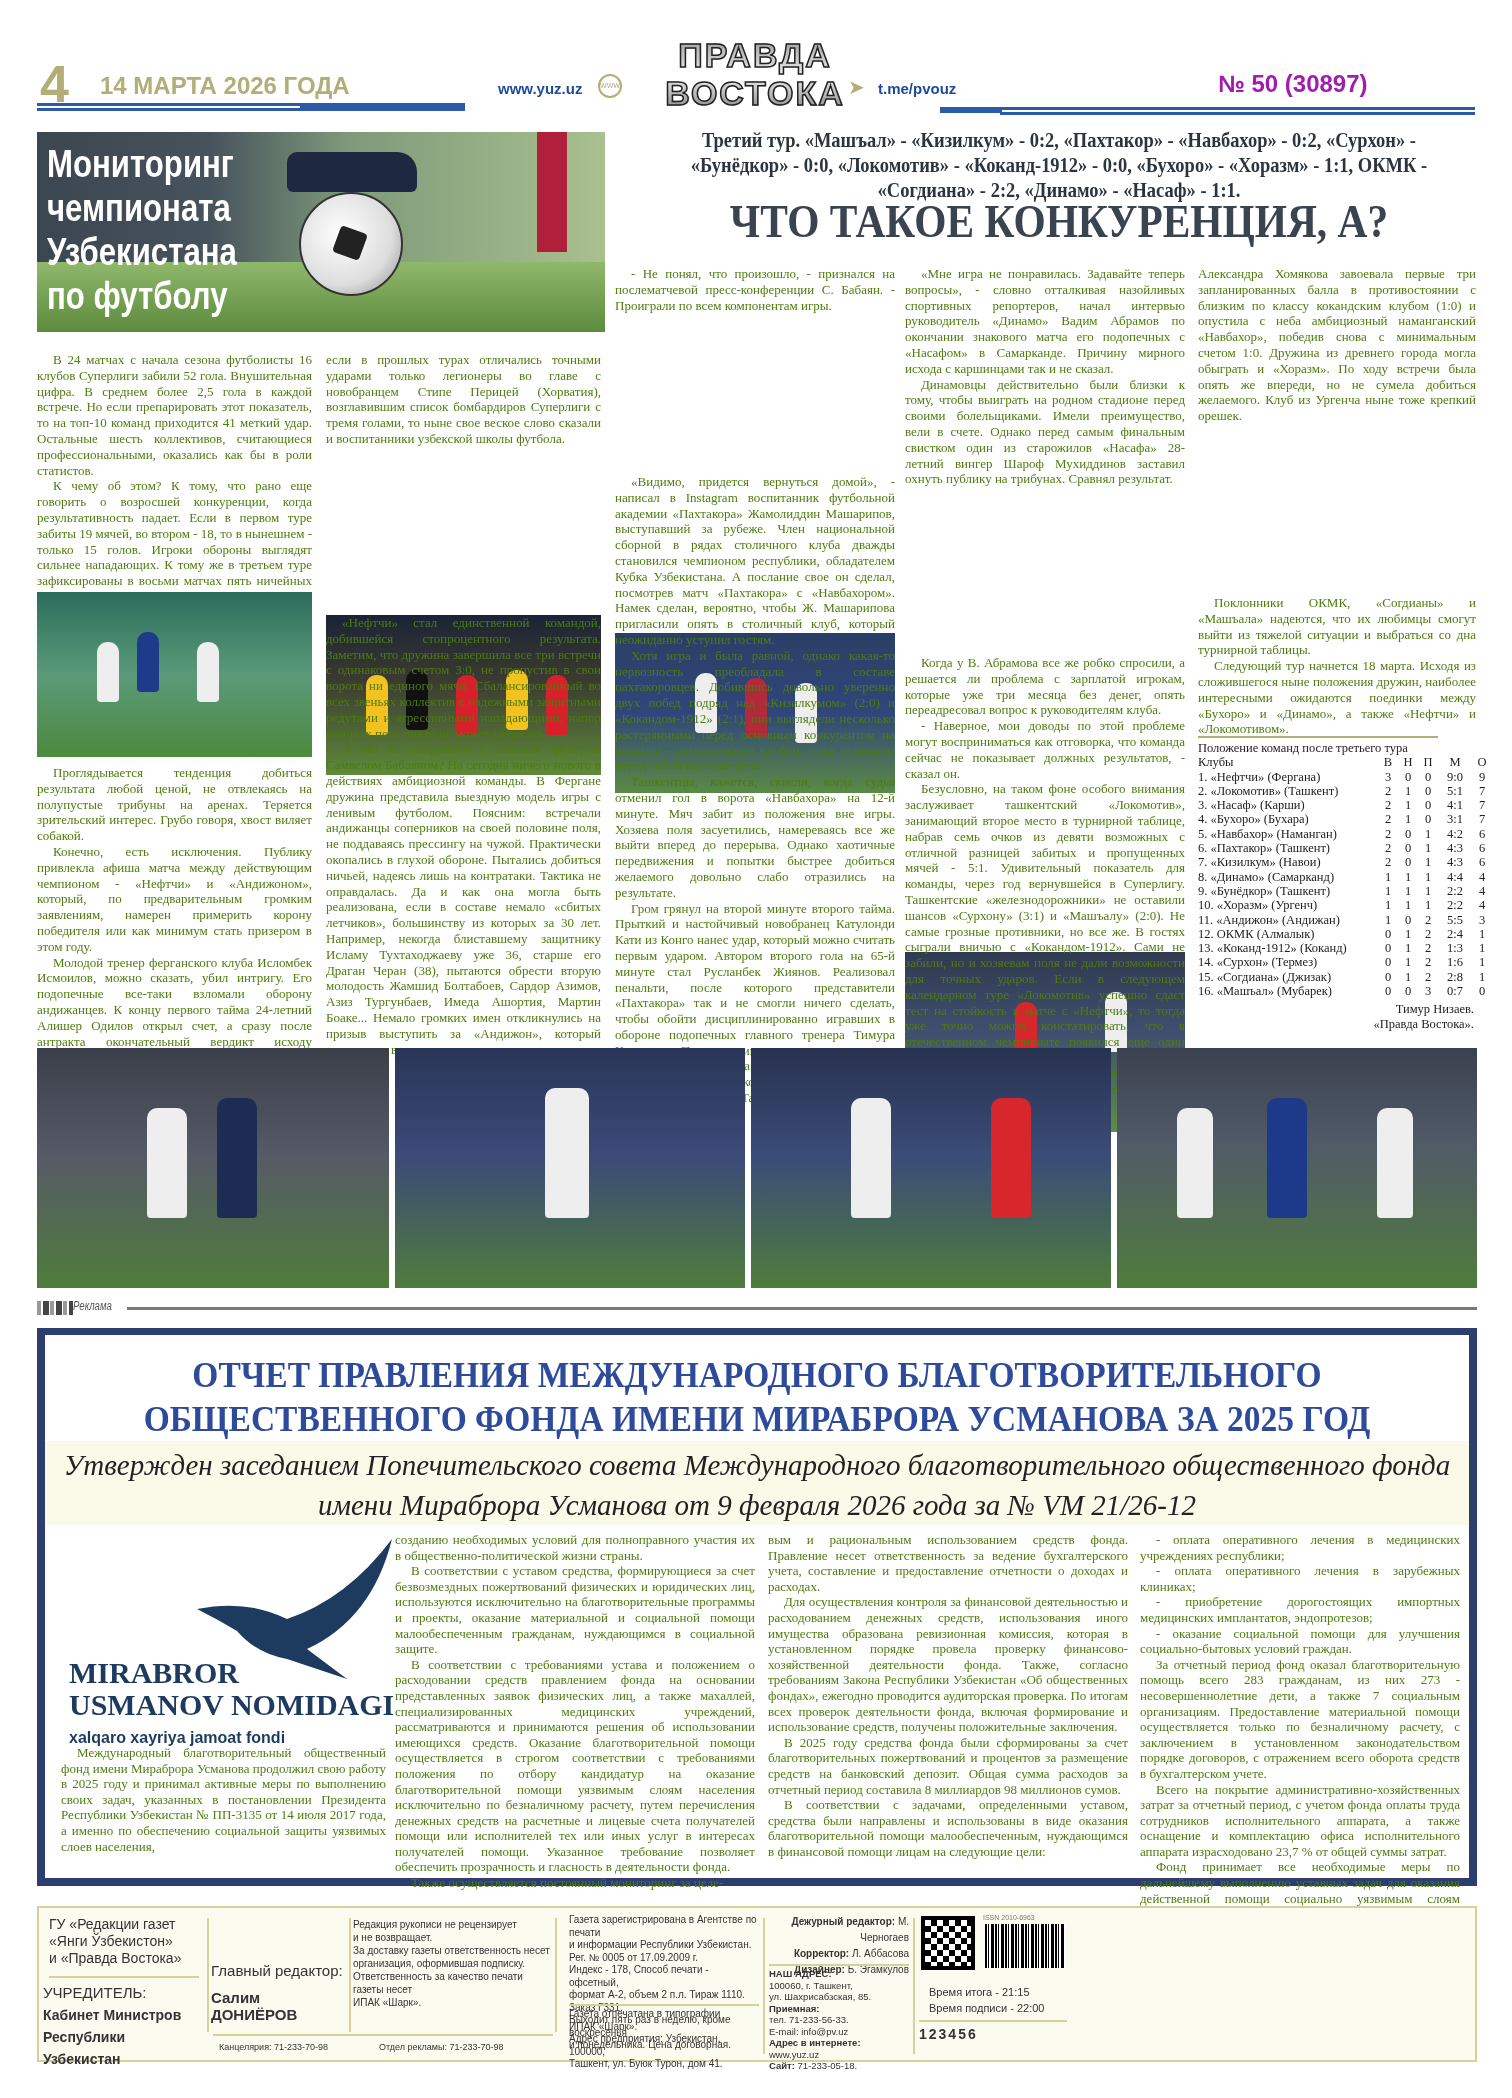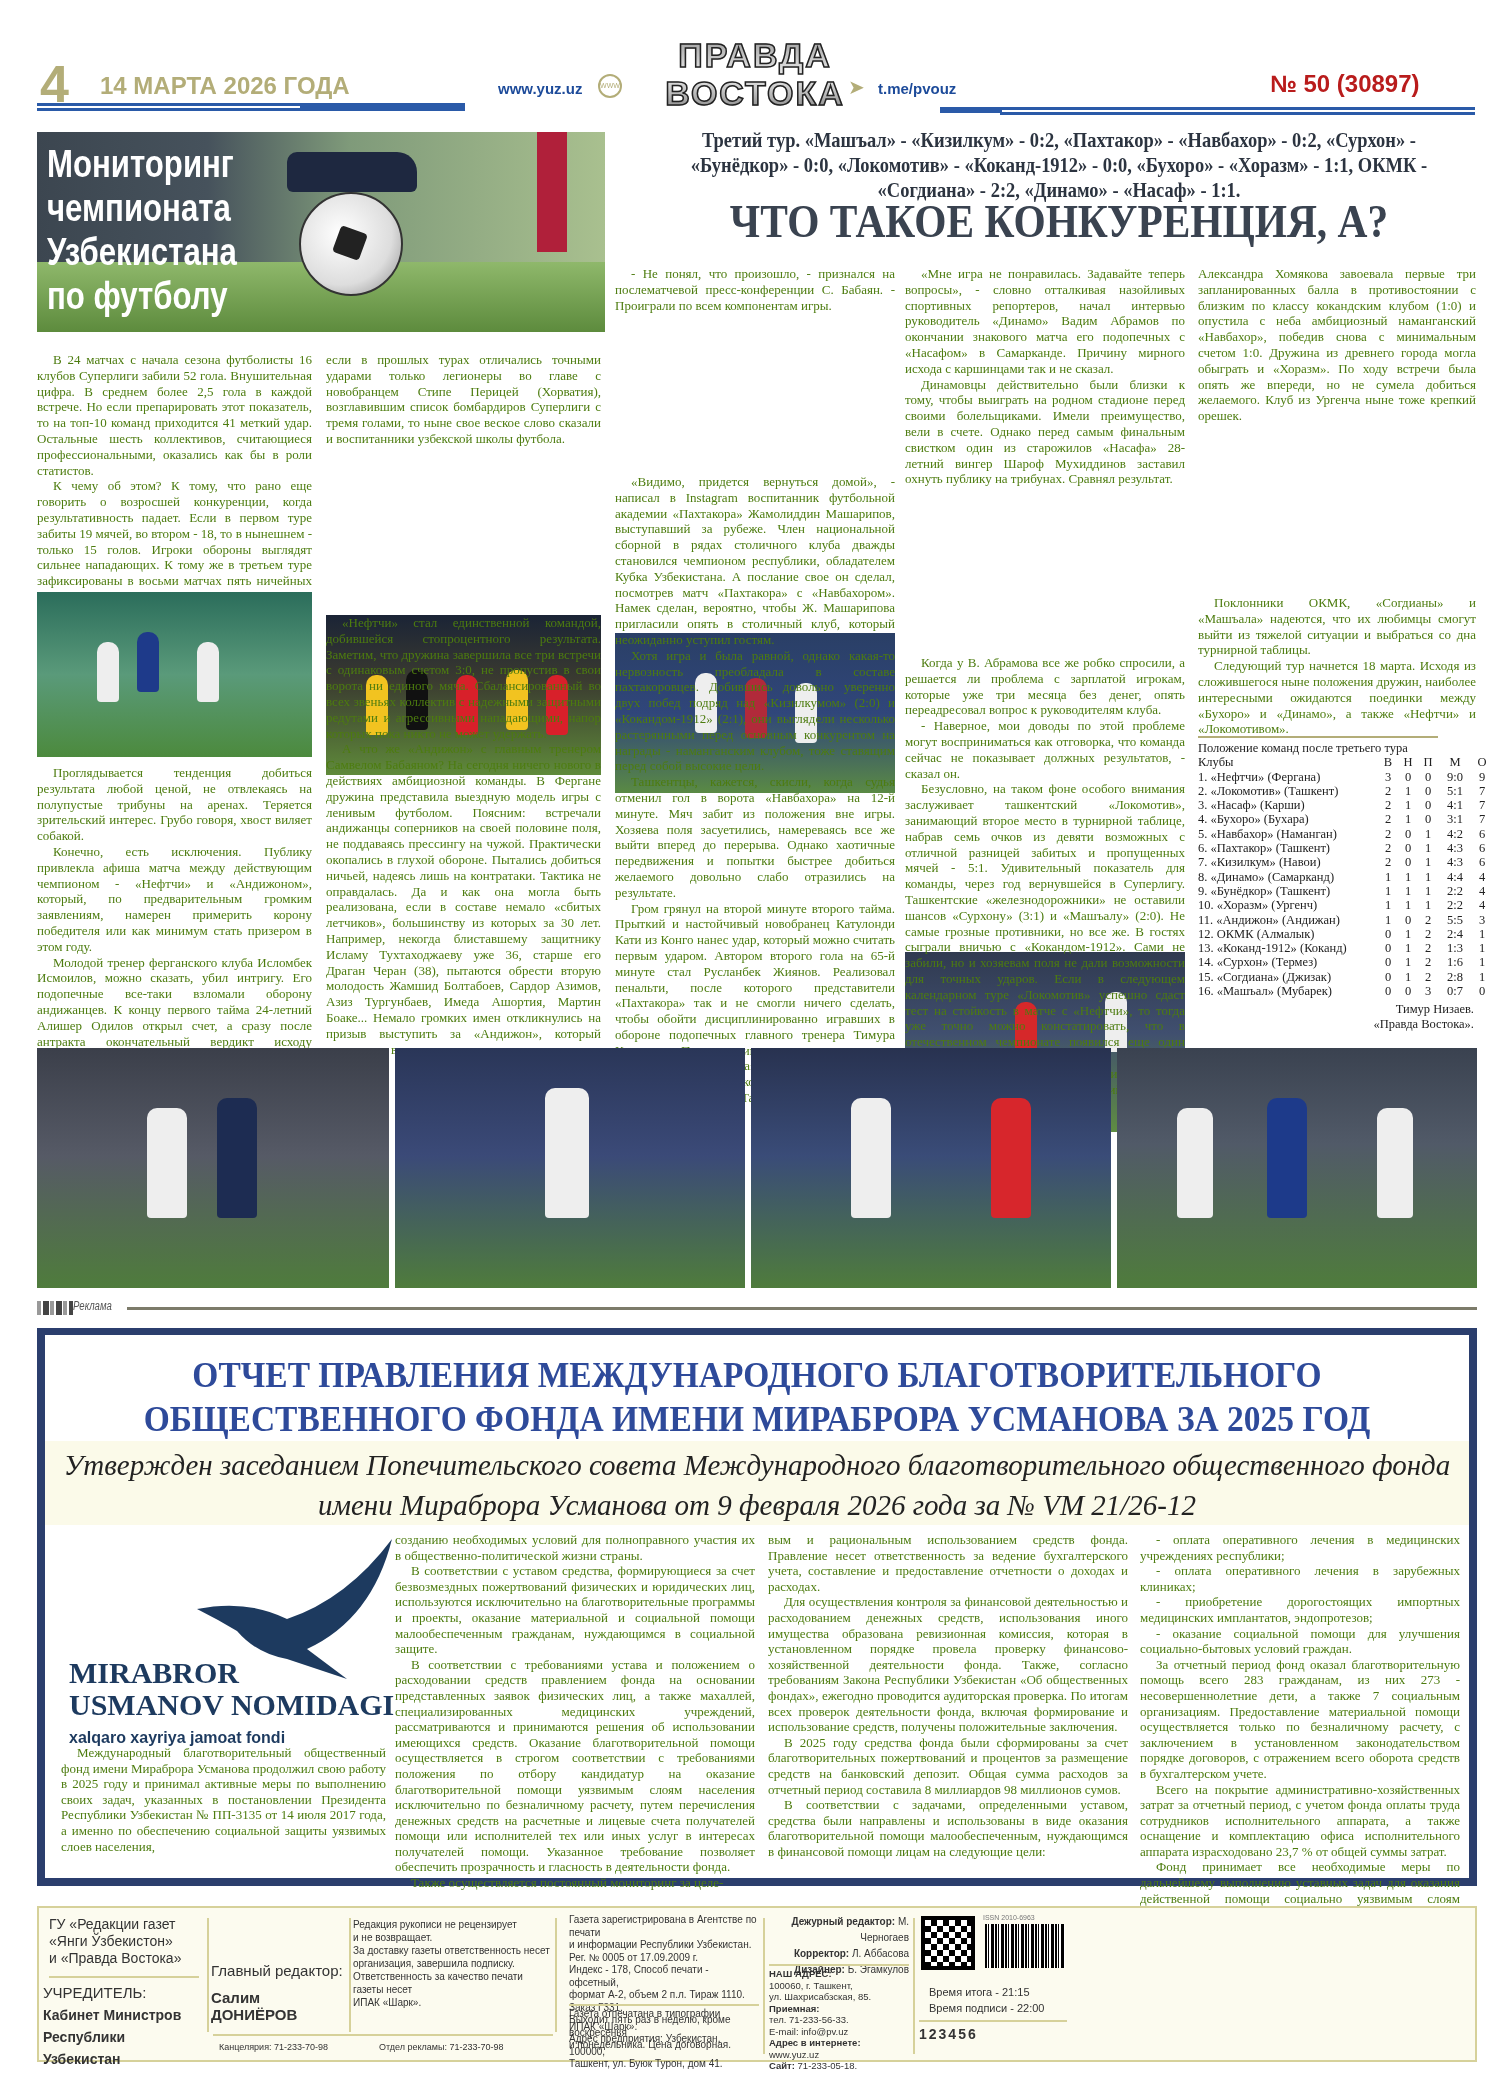--- a/index.html
+++ b/index.html
@@ -8,21 +8,21 @@
 .hdr-num{left:40px;top:58px;font:bold 52px "Liberation Sans",sans-serif;color:#b3ad78;line-height:1}
 .hdr-date{left:100px;top:72px;font:bold 24px "Liberation Sans",sans-serif;color:#b3ad78}
 .hdr-lines{height:8px}
 .hdr-lines .l1{height:3px;background:#2a5aa8}
 .hdr-lines .l2{height:3px;background:#2a5aa8;margin-top:2px}
 .hdr-web{left:498px;top:80px;font:bold 15px "Liberation Sans",sans-serif;color:#1d4b9a}
 .globe{left:598px;top:74px;width:24px;height:24px;border:2px solid #b3ad78;border-radius:50%;font-size:7px;color:#b3ad78;text-align:center;line-height:20px;font-family:"Liberation Sans",sans-serif}
 .logo{left:660px;top:36px;width:190px;height:80px;font:bold 34px "Liberation Sans",sans-serif;line-height:38px;text-align:center;color:#555;letter-spacing:2px;background:linear-gradient(#999,#eee,#777);-webkit-background-clip:text;background-clip:text;color:transparent;-webkit-text-stroke:1.5px #222}
 .tg-icon{left:848px;top:78px;width:22px;height:18px;color:#b3ad78;font-size:20px;line-height:18px}
 .hdr-tg{left:878px;top:80px;font:bold 15px "Liberation Sans",sans-serif;color:#1d4b9a}
-.hdr-issue{left:1270px;top:70px;font:bold 24px "Liberation Sans",sans-serif;color:#b91c1c}
+.hdr-issue{left:1218px;top:70px;font:bold 24px "Liberation Sans",sans-serif;color:#a21caf}
 .banner{left:37px;top:132px;width:568px;height:200px;background:linear-gradient(90deg,#3c4650 0%,#46525c 30%,#7f9a7a 55%,#a9c08f 100%);overflow:hidden}
 .banner .t{position:absolute;left:10px;top:10px;font:bold 38px "Liberation Sans",sans-serif;color:#fff;line-height:44px;transform:scaleX(.82);transform-origin:left top}
 .ball{position:absolute;left:262px;top:60px;width:104px;height:104px;border-radius:50%;background:radial-gradient(circle at 40% 40%,#fff 0%,#ddd 60%,#888 100%);border:2px solid #333}
 .ball:after{content:"";position:absolute;left:35px;top:35px;width:28px;height:28px;background:#222;border-radius:4px;transform:rotate(20deg)}
 .turf{position:absolute;left:0;right:0;bottom:0;height:70px;background:linear-gradient(#8fb86b,#5d8b3d)}
 .col{font-size:13px;line-height:15.8px;text-align:justify;color:#4d7c0f;hyphens:auto}
 .col p{text-indent:16px}
 .col p.ni{text-indent:0}
 .photo{background:linear-gradient(#1c2a44,#2a3f66 40%,#6b9a54 70%,#4f7d39);position:relative;overflow:hidden}
 .photo .p1{position:absolute;width:22px;height:60px;border-radius:10px 10px 4px 4px}
@@ -394,21 +394,21 @@
   <div class="vl" style="left:168px;top:10px;height:114px"></div>
   <div class="cell" style="left:172px;top:54px;width:135px">
     <div style="font-size:15px">Главный редактор:</div>
     <div style="font-size:15px;font-weight:bold;margin-top:10px">Салим ДОНИЁРОВ</div>
   </div>
   <div class="vl" style="left:310px;top:10px;height:114px"></div>
   <div class="cell" style="left:314px;top:10px;width:200px;font-size:10px;line-height:13px">
     <div>Редакция рукописи не рецензирует</div>
     <div>и не возвращает.</div>
     <div>За доставку газеты ответственность несет</div>
-    <div>организация, завершила подписку.</div>
+    <div>организация, оформившая подписку.</div>
     <div>Ответственность за качество печати газеты несет</div>
     <div>ИПАК «Шарк».</div>
   </div>
   <div class="vl" style="left:516px;top:10px;height:114px"></div>
   <div class="hl" style="left:174px;top:126px;width:340px"></div>
   <div class="cell" style="left:180px;top:134px;width:150px;font-size:9px">Канцелярия: 71-233-70-98</div>
   <div class="cell" style="left:340px;top:134px;width:150px;font-size:9px">Отдел рекламы: 71-233-70-98</div>
 
   <div class="cell" style="left:530px;top:6px;width:190px;font-size:10px;line-height:12.5px">
     <div>Газета зарегистрирована в Агентстве по печати</div>

